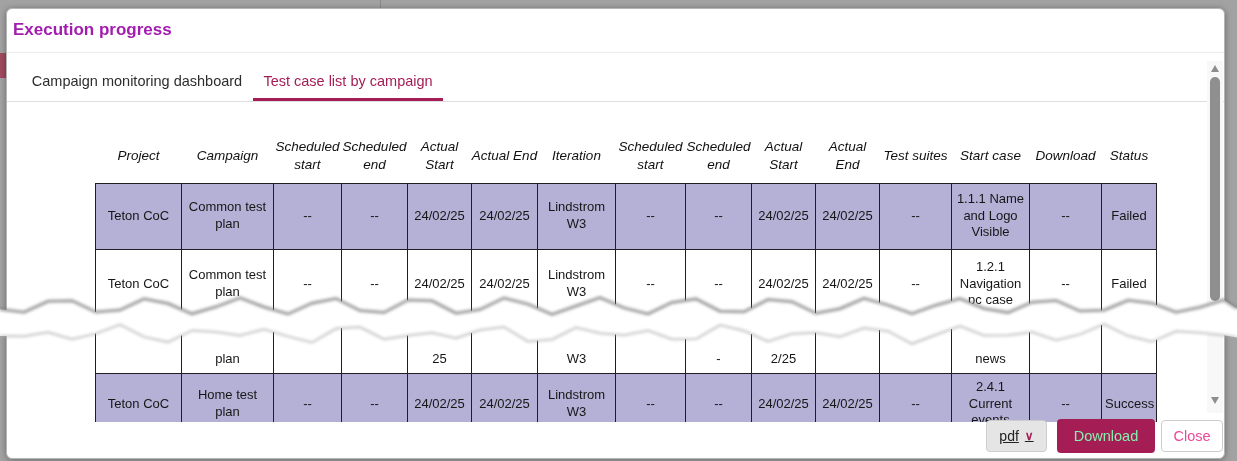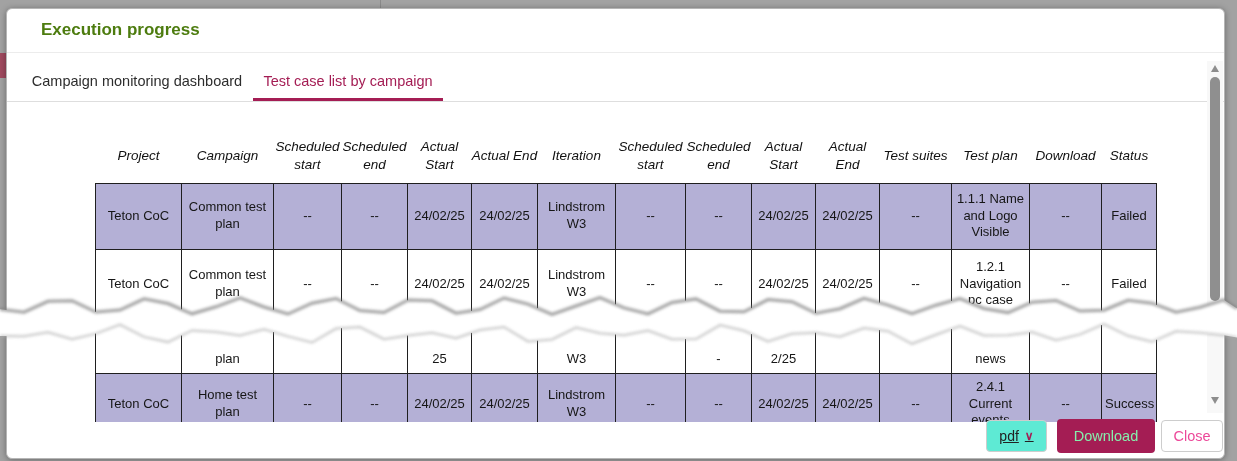--- a/index.html
+++ b/index.html
@@ -3,21 +3,21 @@
 <meta charset="utf-8">
 <style>
   html,body{margin:0;padding:0;}
   .page{position:relative;width:1237px;height:461px;background:#a2a2a2;overflow:hidden;
         font-family:"Liberation Sans",sans-serif;}
   .bg-line{position:absolute;left:380px;top:0;width:1px;height:8px;background:#8a8a8a;}
   .bg-maroon{position:absolute;left:0;top:53px;width:6px;height:25px;background:#a04a5f;}
 
   .modal{position:absolute;left:6px;top:8px;width:1217px;height:449px;background:#ffffff;
          border:1px solid #b5b5b5;border-radius:6px;box-shadow:0 1px 6px rgba(0,0,0,.35);}
-  .title{position:absolute;left:34px;top:11px;font-size:17px;font-weight:bold;color:#4d7c0f;}
+  .title{position:absolute;left:6px;top:11px;font-size:17px;font-weight:bold;color:#a21caf;}
   .hr{position:absolute;left:0;right:0;height:1px;background:#ececec;}
   .hr1{top:43px;}
   .hr2{top:92px;background:#dedede;}
   .tab{position:absolute;top:62px;height:27px;line-height:20px;font-size:14.5px;text-align:center;cursor:pointer;}
   .tab1{left:24px;width:212px;color:#2d2d2d;}
   .tab2{left:246px;width:190px;color:#a41d54;border-bottom:3px solid #a41d54;}
 
   .table-wrap{position:absolute;left:88px;top:120px;width:1075px;height:293px;overflow:hidden;}
   table{border-collapse:collapse;table-layout:fixed;width:1061px;font-size:13px;color:#161616;}
   th{font-style:italic;font-weight:normal;font-size:13.5px;text-align:center;vertical-align:middle;
@@ -28,21 +28,21 @@
   tr.partial td{vertical-align:bottom;padding-bottom:5px;}
 
   .scrollbar{position:absolute;right:1px;top:52px;width:16px;height:352px;background:#f8f8f8;}
   .sb-thumb{position:absolute;top:16px;left:3px;width:10px;height:224px;background:#8f8f8f;border-radius:5px;}
   .sb-up{position:absolute;top:4px;left:4px;width:0;height:0;
          border-left:4px solid transparent;border-right:4px solid transparent;border-bottom:7px solid #8d8d8d;}
   .sb-down{position:absolute;top:336px;left:4px;width:0;height:0;
          border-left:4px solid transparent;border-right:4px solid transparent;border-top:7px solid #8d8d8d;}
 
   .select{position:absolute;left:979px;top:411px;width:61px;height:32px;display:flex;align-items:center;
-          justify-content:center;gap:6px;border:1px solid #cdcdcd;border-radius:4px;background:#5eead4;
+          justify-content:center;gap:6px;border:1px solid #cdcdcd;border-radius:4px;background:#e5e5e5;
           font-size:14px;color:#222;cursor:pointer;box-sizing:border-box;text-decoration:underline;}
   .chev{color:#a41d54;font-weight:bold;font-size:12px;line-height:10px;}
   .btn{position:absolute;border-radius:4px;font-size:14.5px;cursor:pointer;
        font-family:"Liberation Sans",sans-serif;}
   .btn-download{left:1050px;top:410px;width:98px;height:34px;background:#a41d54;color:#86efac;border:none;}
   .btn-close{left:1154px;top:411px;width:62px;height:32px;background:#fff;border:1px solid #cdcdcd;color:#ec4899;}
 
   .tear{position:absolute;left:0;top:0;width:1237px;height:461px;pointer-events:none;z-index:60;}
 </style>
 </head>
@@ -86,21 +86,21 @@
               <th>Scheduled start</th>
               <th>Scheduled end</th>
               <th>Actual Start</th>
               <th>Actual End</th>
               <th>Iteration</th>
               <th>Scheduled start</th>
               <th>Scheduled end</th>
               <th>Actual Start</th>
               <th>Actual End</th>
               <th>Test suites</th>
-              <th>Test plan</th>
+              <th>Start case</th>
               <th>Download</th>
               <th>Status</th>
             </tr>
           </thead>
         <tbody id="tbody">
             <tr class="hl" style="height: 66px;">
               <td>Teton CoC</td>
               <td>Common test plan</td>
               <td>--</td>
               <td>--</td>

